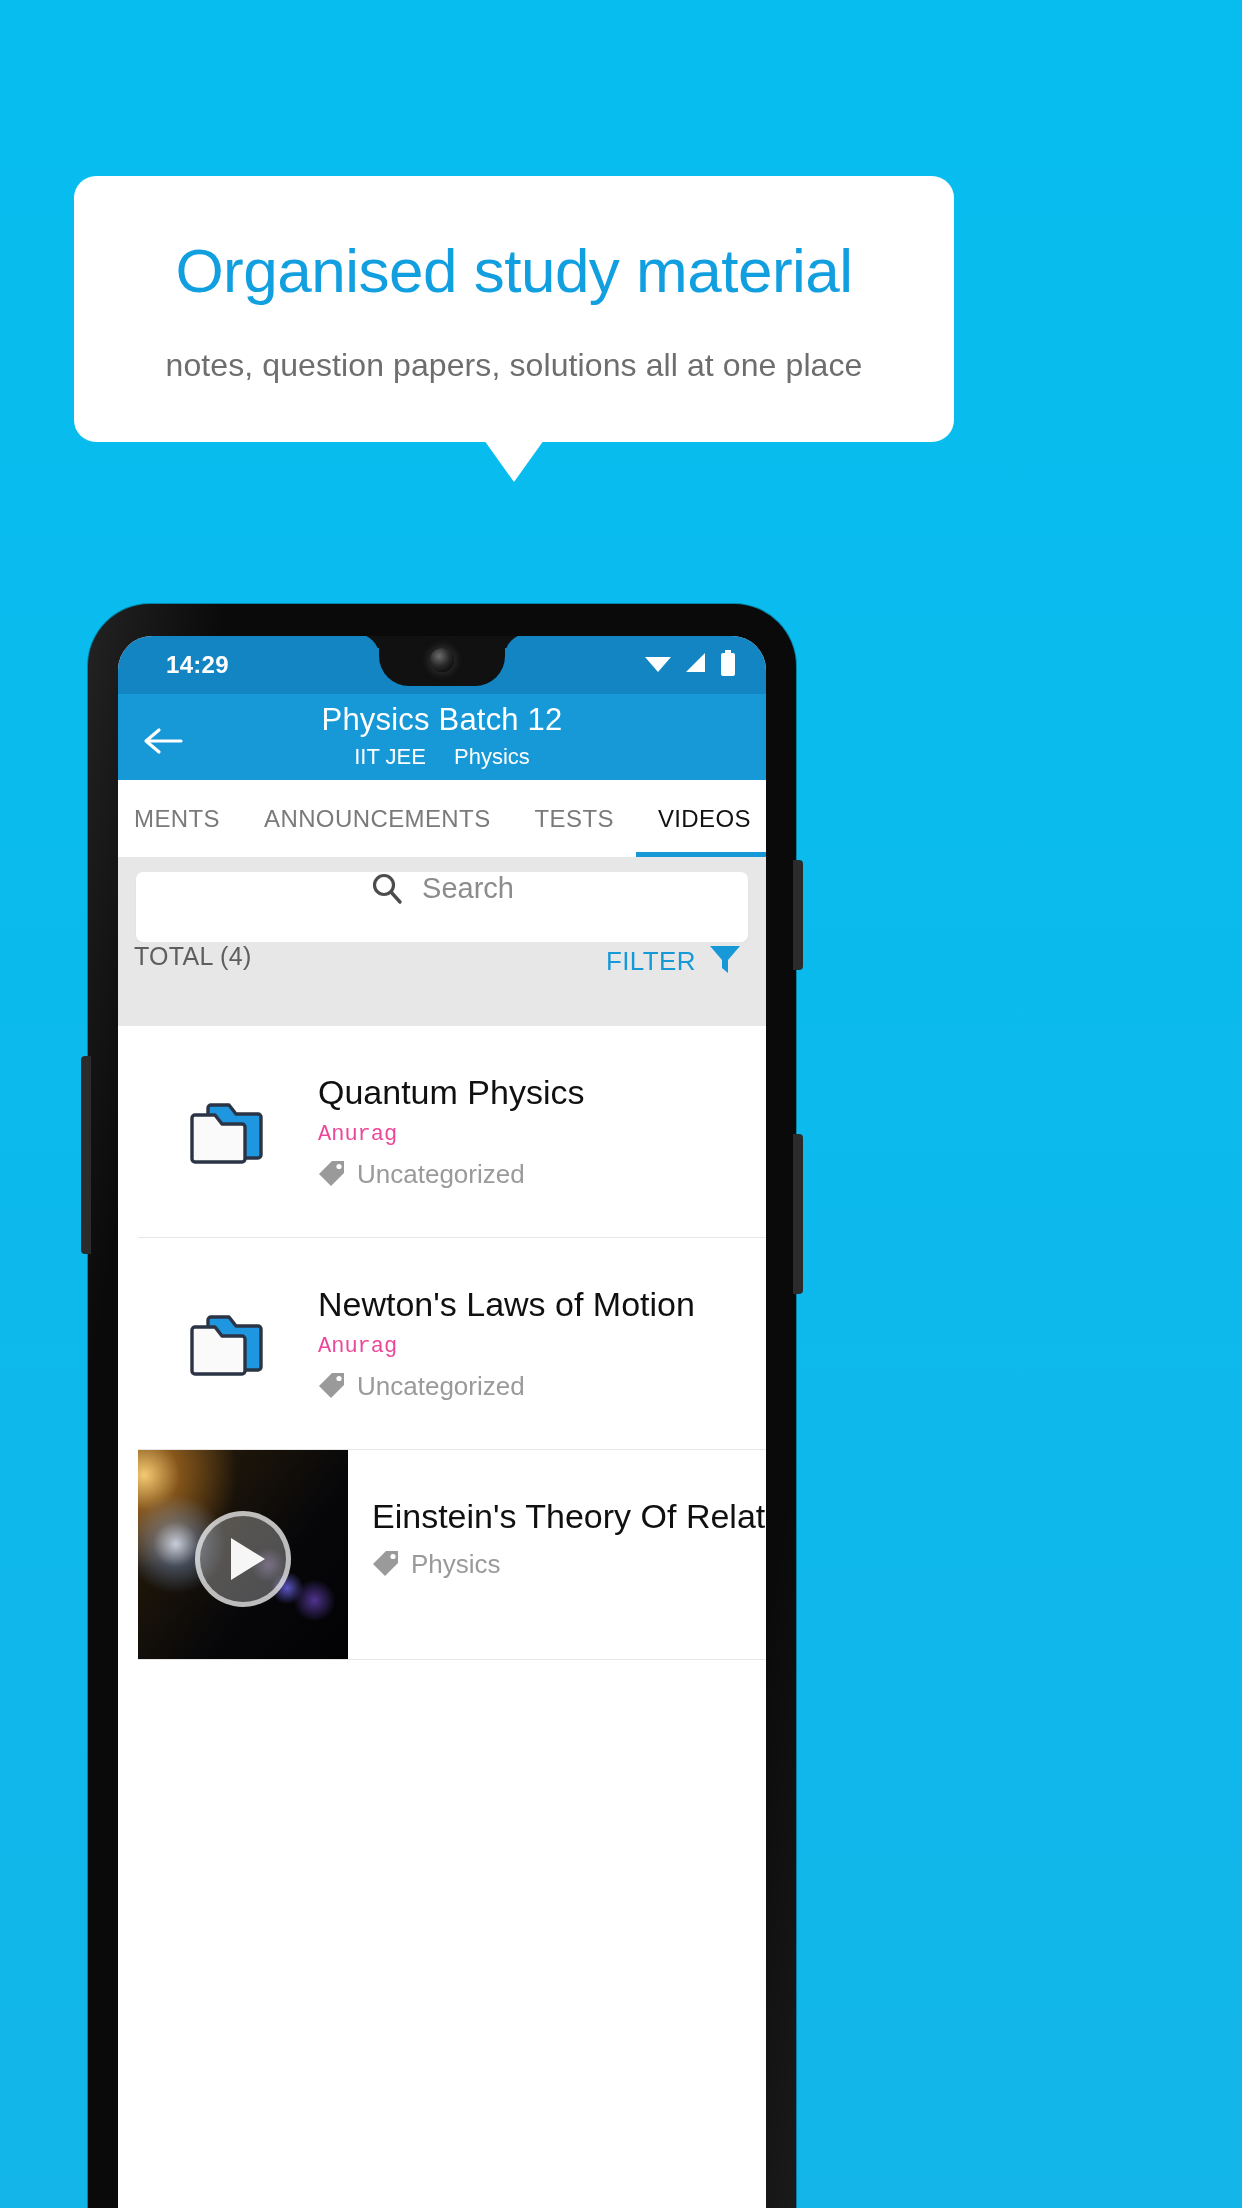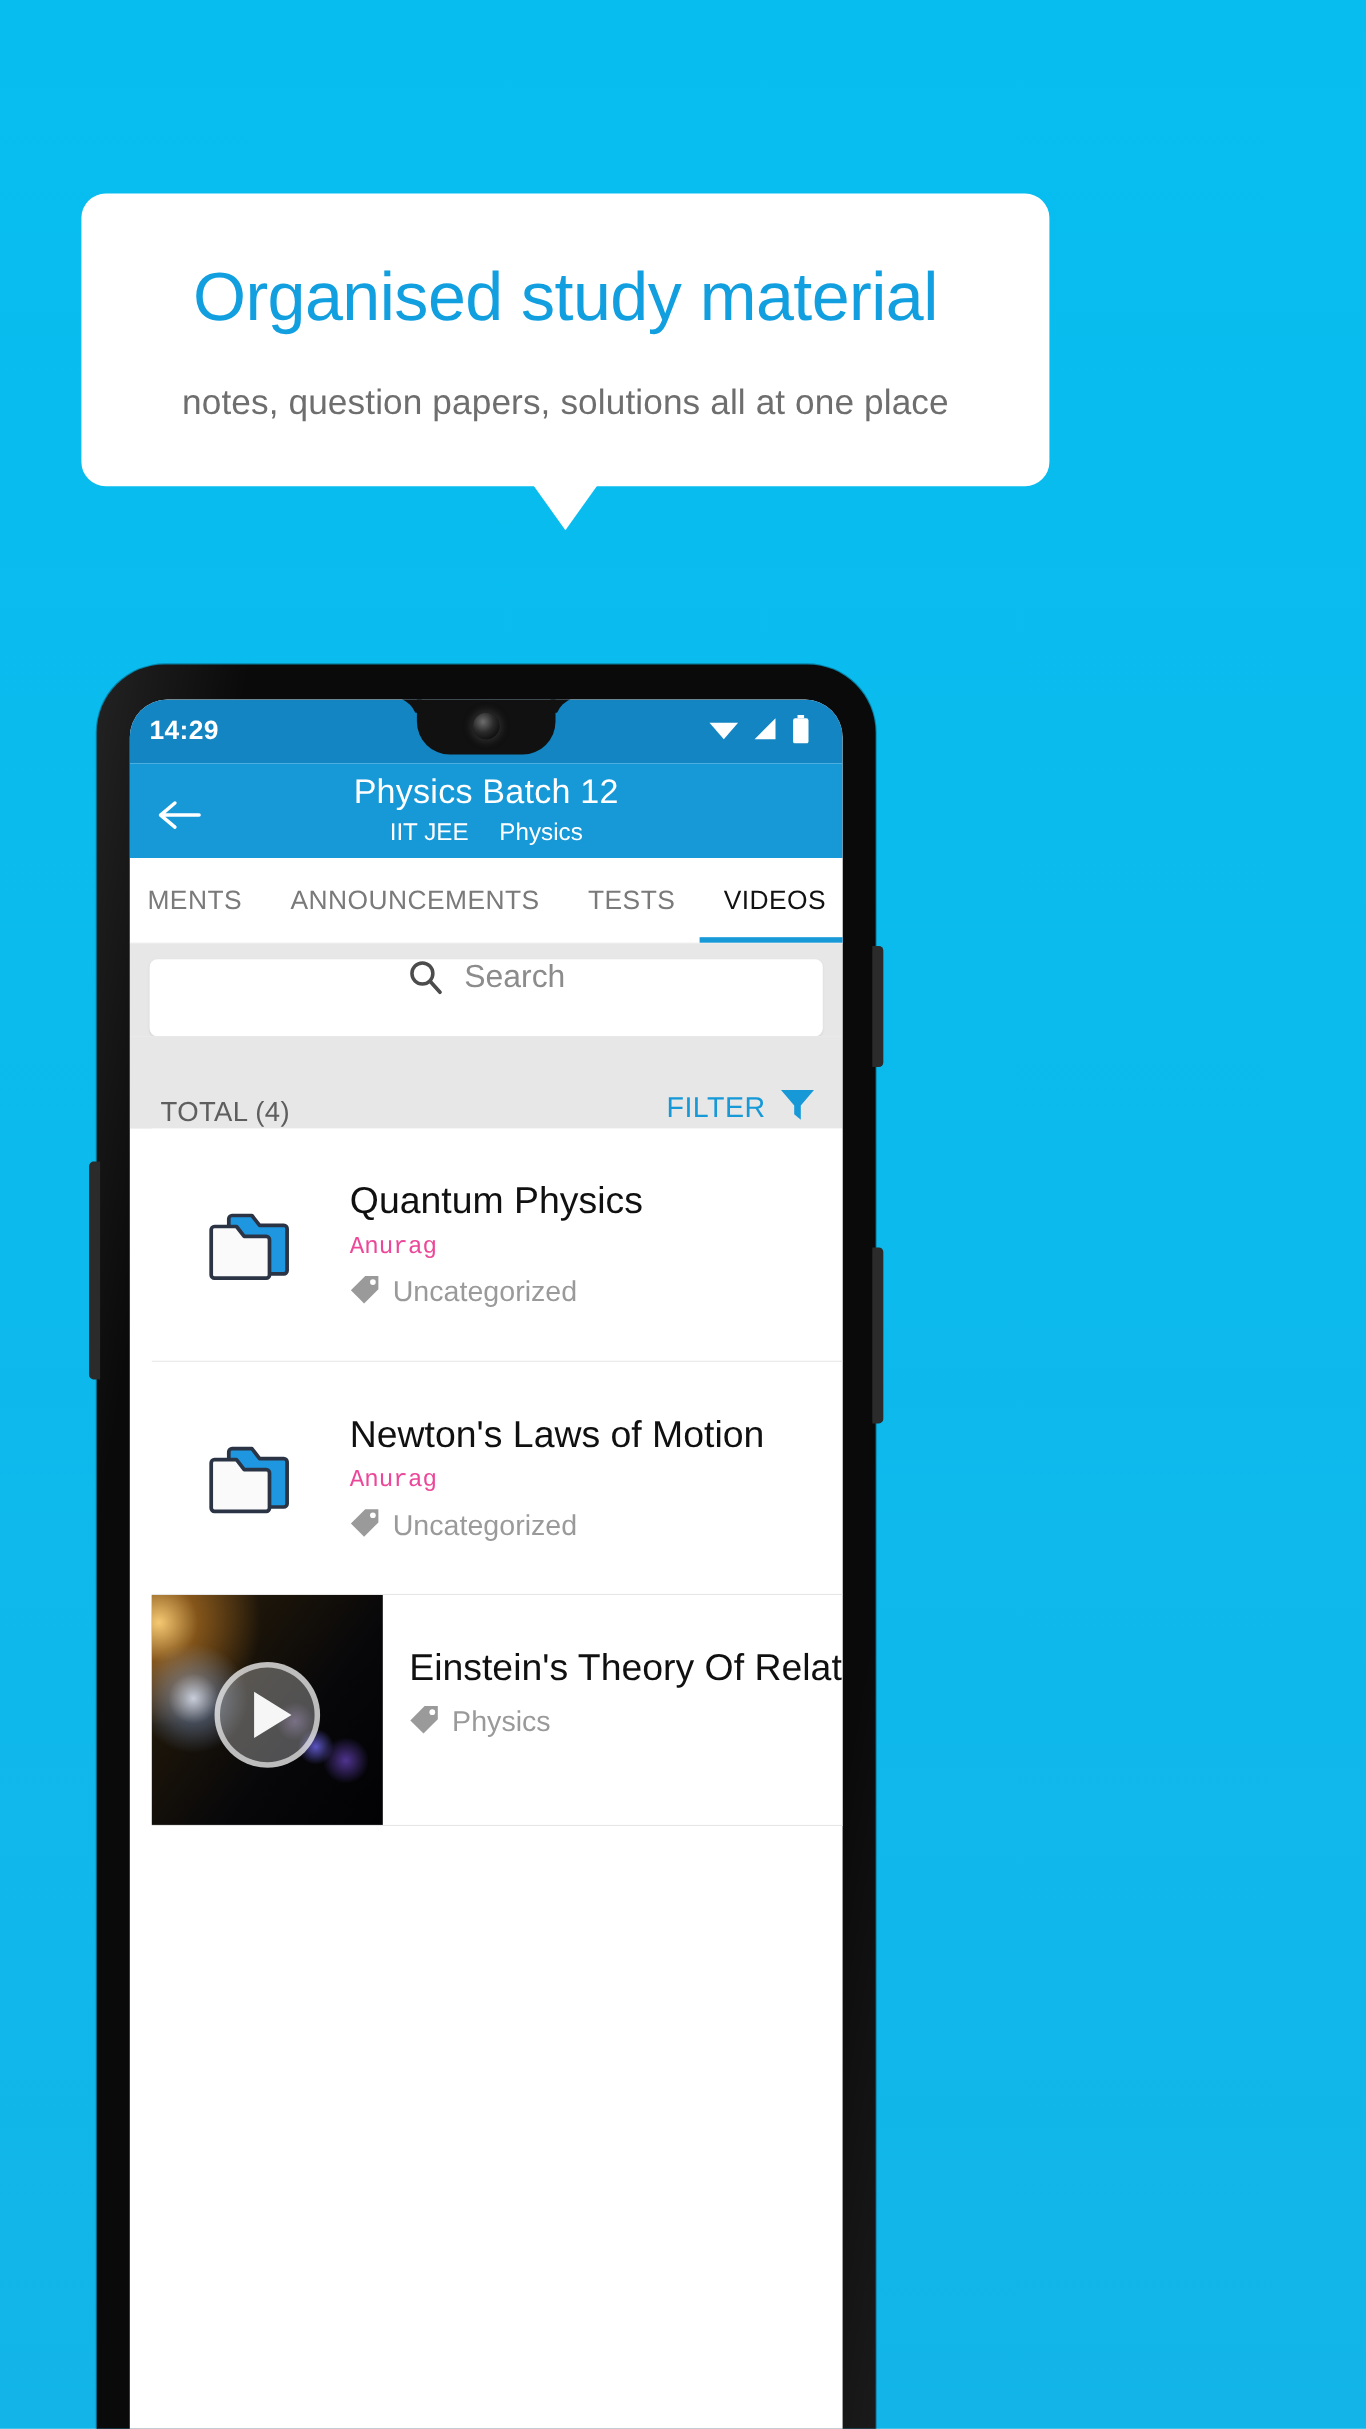--- a/index.html
+++ b/index.html
@@ -87,21 +87,21 @@
   .statusbar{
     position:relative;
     height:58px;
     background:#1385c2;
     display:flex;
     align-items:center;
     color:#fff;
   }
   .status-time{
     font-size:24px; font-weight:700;
-    margin-left:18px;
+    margin-left:48px;
     letter-spacing:0.3px;
   }
   .status-icons{
     margin-left:auto; margin-right:30px;
     display:flex; align-items:center; gap:12px;
   }
   .notch{
     position:absolute;
     left:50%; top:-2px;
     transform:translateX(-50%);
@@ -199,22 +199,22 @@
     box-shadow:0 1px 2px rgba(0,0,0,0.06);
     cursor:text;
   }
   .search-placeholder{
     color:#8c8c8c;
     font-size:29px;
   }
   .totalrow{
     background:#e7e7e7;
     height:84px;
-    display:flex; align-items:flex-end;
-    padding:0 24px 0 28px;
+    display:flex; align-items:flex-start;
+    padding:0 24px 0 16px;
   }
   .total-label{
     color:#5e5e5e; font-size:25px; letter-spacing:0.3px;
   }
   .filter-group{
     margin-left:auto;
     display:flex; align-items:center; gap:12px;
     cursor:pointer;
   }
   .filter-label{ color:#1799d8; font-size:26px; letter-spacing:0.4px; }

